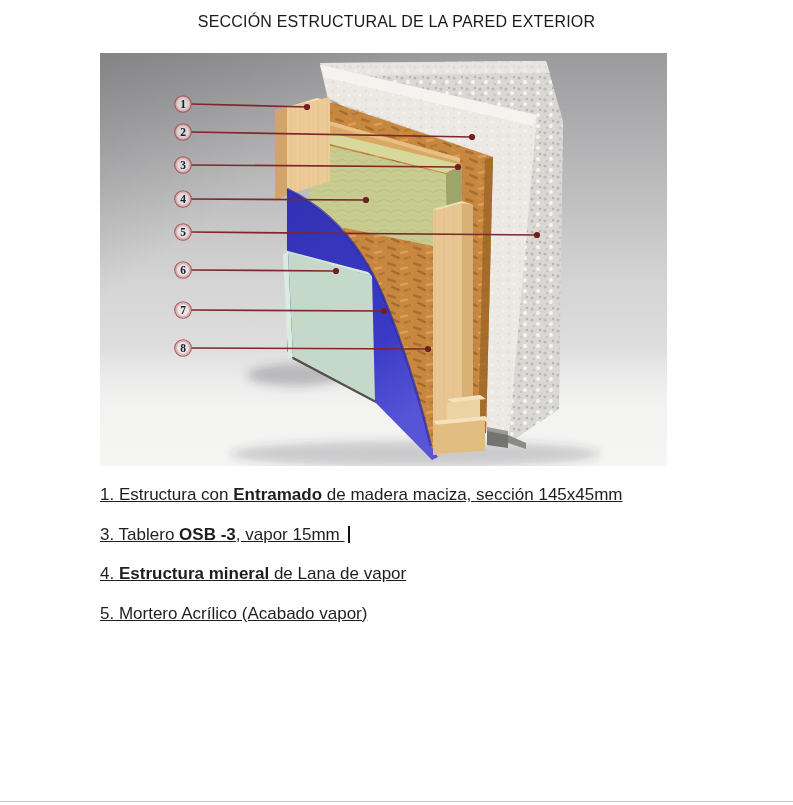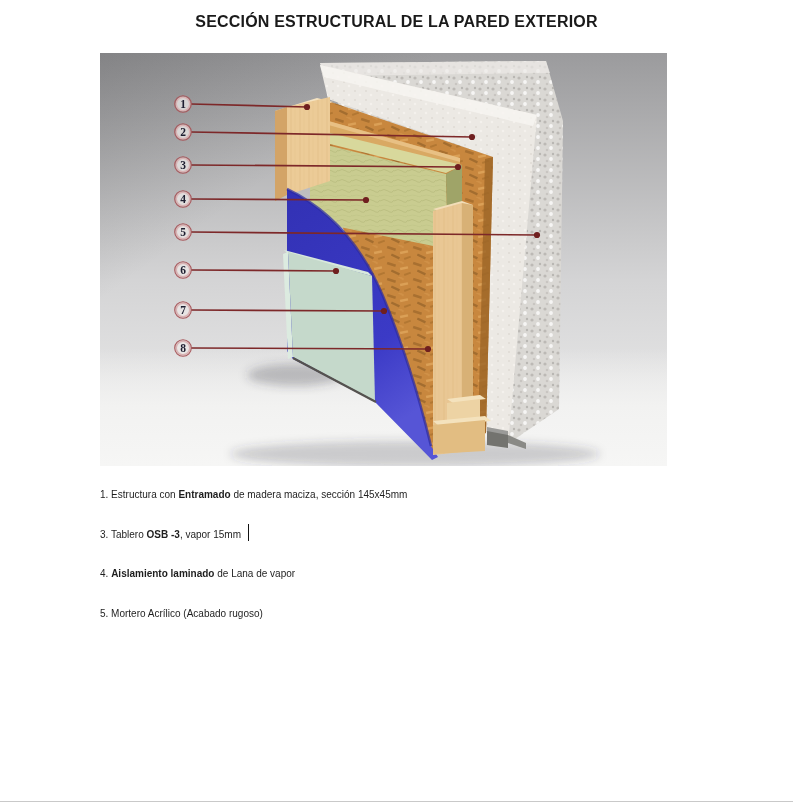--- a/index.html
+++ b/index.html
@@ -1,23 +1,23 @@
 <!DOCTYPE html>
 <html><head>
 <meta charset="utf-8">
 <style>
   html,body{margin:0;padding:0;background:#fff;}
   #page{position:relative;width:793px;height:805px;background:#ffffff;overflow:hidden;
         font-family:"Liberation Sans",sans-serif;color:#1c1c1c;}
   .doc-title{position:absolute;top:13px;left:0;width:793px;text-align:center;
-             font-size:16px;font-weight:bold;letter-spacing:.2px;color:#1a1a1a;}
+             font-size:16px;font-weight:normal;letter-spacing:.2px;color:#1a1a1a;}
   .figure-wrap{position:absolute;left:100px;top:53px;width:567px;height:413px;}
   .figure-wrap svg{display:block;}
   .item-list{position:absolute;left:100px;top:483px;width:620px;}
-  .item-list p{margin:0 0 15.5px 0;font-size:10px;line-height:24px;color:#1e1e1e;}
+  .item-list p{margin:0 0 15.5px 0;font-size:17px;line-height:24px;color:#1e1e1e;text-decoration:underline;}
   .item-list b{font-weight:bold;}
   .caret{display:inline-block;width:1.5px;height:17px;background:#111;
          vertical-align:-3px;margin-left:4px;}
   .page-bottom-rule{position:absolute;left:0;top:801px;width:793px;height:1px;
                     background:#c9c9c9;}
 </style>
 </head>
 <body>
 
 <div id="page">
@@ -208,18 +208,18 @@
             <circle cx="83" cy="295" r="8.3" fill="none" stroke="#a9585c" stroke-width="1.1"></circle>
             <text x="83" y="295" text-anchor="middle" dy="0.36em" font-family="&quot;Liberation Serif&quot;,serif" font-size="11.5" font-weight="700" fill="#1e1e30">8</text>
           </g>
         </g>
     </svg>
   </div>
 
   <div class="item-list" id="item-list">
       <p><span>1.</span><span> Estructura con </span><b>Entramado</b><span> de madera maciza, sección 145x45mm</span></p>
       <p><span>3.</span><span> Tablero </span><b>OSB -3</b><span>, vapor 15mm </span><span class="caret"></span></p>
-      <p><span>4.</span><span> </span><b>Aislamiento laminado</b><span> de Lana de vapor</span></p>
-      <p><span>5.</span><span> Mortero Acrílico (Acabado rugoso)</span></p>
+      <p><span>4.</span><span> </span><b>Estructura mineral</b><span> de Lana de vapor</span></p>
+      <p><span>5.</span><span> Mortero Acrílico (Acabado vapor)</span></p>
     </div>
 
   <div class="page-bottom-rule"></div>
 </div>
 
 </body></html>

